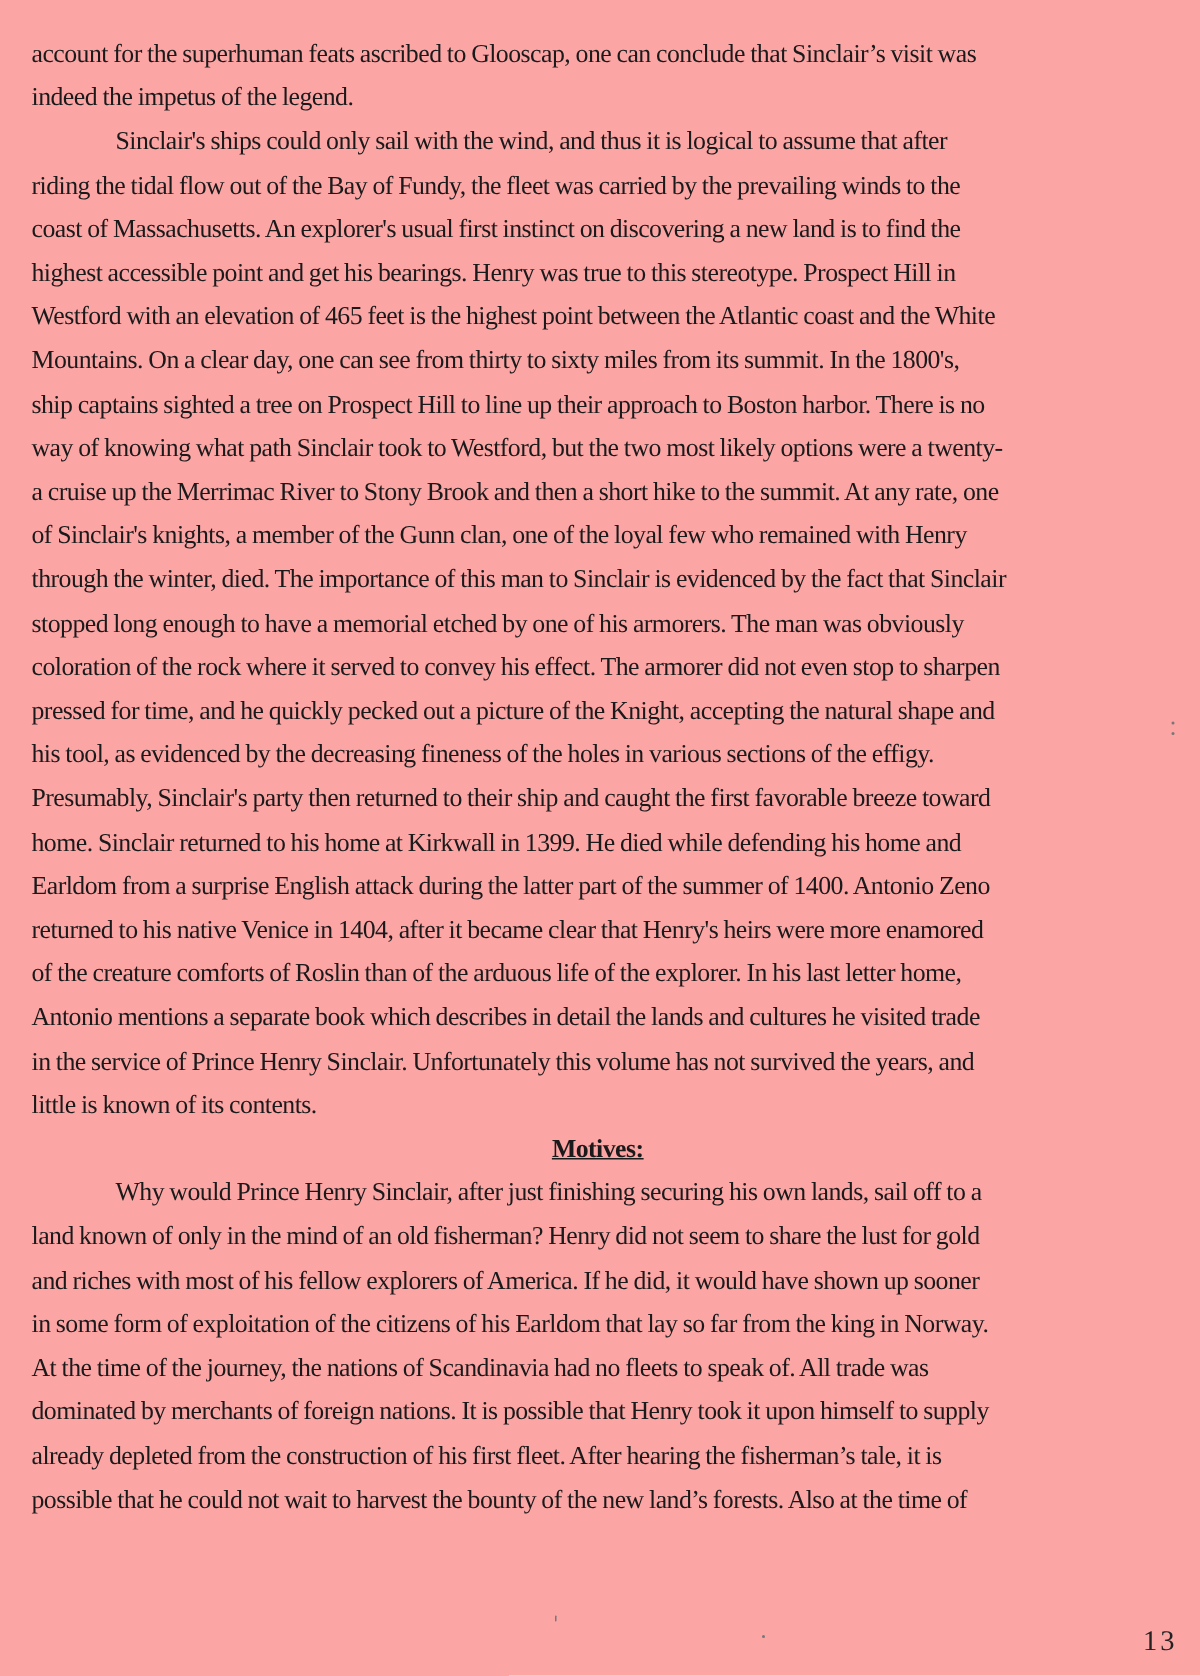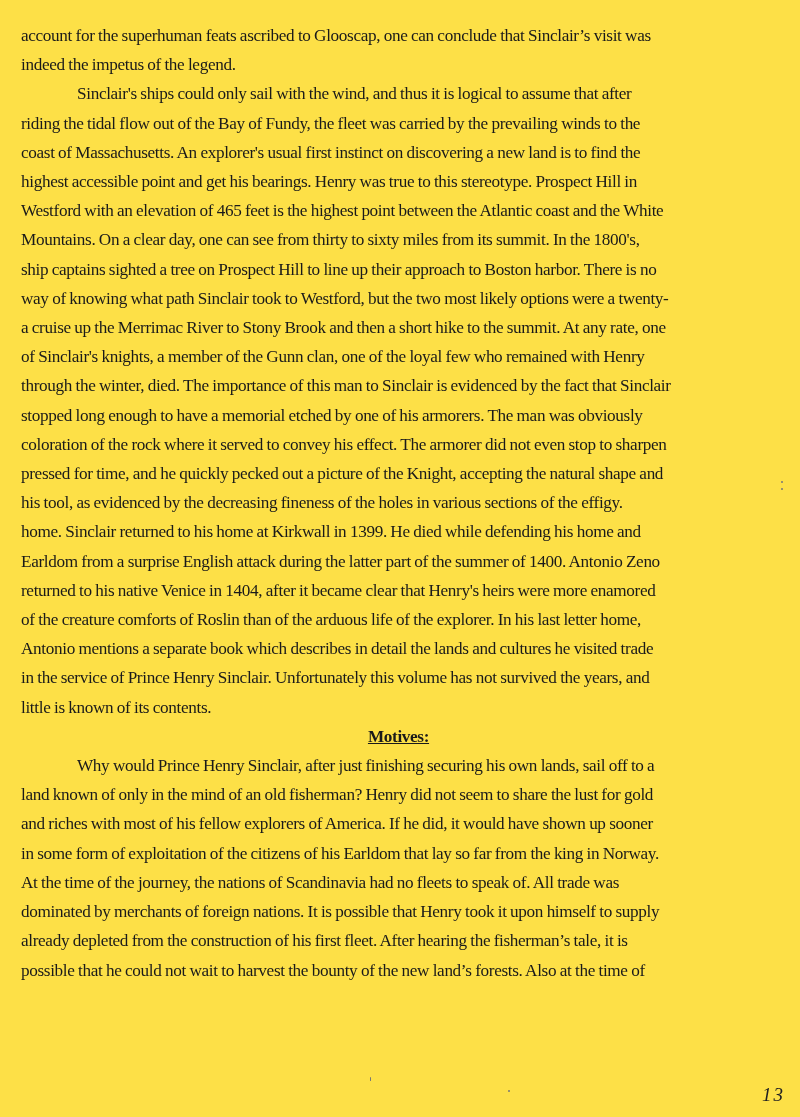--- a/index.html
+++ b/index.html
@@ -12,21 +12,21 @@
       height: 1117px;
       position: relative;
       overflow: hidden;
       font-family: "Liberation Serif", serif;
       color: #1a1a1a;
     }
     .page {
       position: absolute;
       left: 0; top: 0;
       width: 800px; height: 1117px;
-      background: #fde047;
+      background: #fca5a5;
     }
     .body-text {
       position: absolute;
       left: 21px;
       top: 21px;
       width: 765px;
       font-size: 17.2px;
       line-height: 29.2px;
       letter-spacing: -0.35px;
       word-spacing: -0.4px;
@@ -47,21 +47,20 @@
       padding-left: 0;
       margin-left: -10px;
     }
     .page-number {
       position: absolute;
       right: 15px;
       top: 1084px;
       font-size: 19px;
       letter-spacing: 2px;
       color: #222;
-      font-style: italic;
     }
     .speck {
       position: absolute;
       width: 2px; height: 2px;
       background: #777;
       border-radius: 1px;
     }
   </style>
 </head>
 <body>
@@ -82,20 +81,21 @@
       <span class="line">Mountains. On a clear day, one can see from thirty to sixty miles from its summit. In the 1800's,</span>
       <span class="line">ship captains sighted a tree on Prospect Hill to line up their approach to Boston harbor. There is no</span>
       <span class="line">way of knowing what path Sinclair took to Westford, but the two most likely options were a twenty-</span>
       <span class="line">a cruise up the Merrimac River to Stony Brook and then a short hike to the summit. At any rate, one</span>
       <span class="line">of Sinclair's knights, a member of the Gunn clan, one of the loyal few who remained with Henry</span>
       <span class="line">through the winter, died. The importance of this man to Sinclair is evidenced by the fact that Sinclair</span>
       <span class="line">stopped long enough to have a memorial etched by one of his armorers. The man was obviously</span>
       <span class="line">coloration of the rock where it served to convey his effect. The armorer did not even stop to sharpen</span>
       <span class="line">pressed for time, and he quickly pecked out a picture of the Knight, accepting the natural shape and</span>
       <span class="line">his tool, as evidenced by the decreasing fineness of the holes in various sections of the effigy.</span>
+      <span class="line">Presumably, Sinclair's party then returned to their ship and caught the first favorable breeze toward</span>
       <span class="line">home. Sinclair returned to his home at Kirkwall in 1399. He died while defending his home and</span>
       <span class="line">Earldom from a surprise English attack during the latter part of the summer of 1400. Antonio Zeno</span>
       <span class="line">returned to his native Venice in 1404, after it became clear that Henry's heirs were more enamored</span>
       <span class="line">of the creature comforts of Roslin than of the arduous life of the explorer. In his last letter home,</span>
       <span class="line">Antonio mentions a separate book which describes in detail the lands and cultures he visited trade</span>
       <span class="line">in the service of Prince Henry Sinclair. Unfortunately this volume has not survived the years, and</span>
       <span class="line">little is known of its contents.</span>
     </div>
 
     <span class="heading">Motives:</span>

